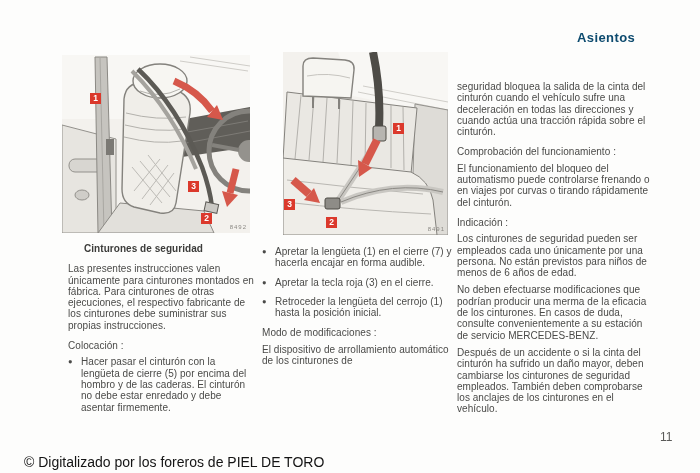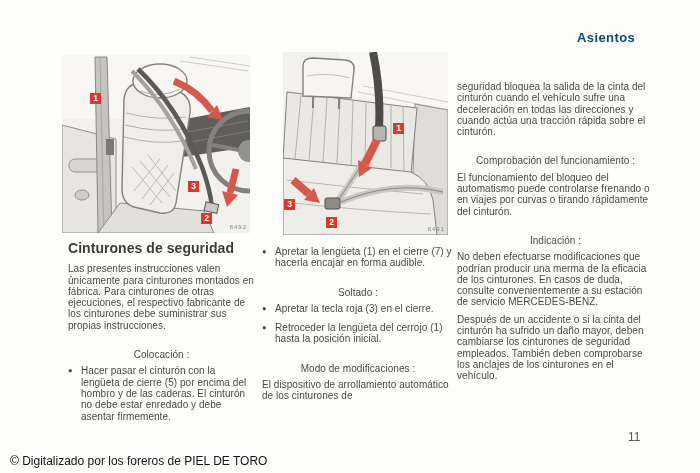--- a/index.html
+++ b/index.html
@@ -18,26 +18,26 @@
     position:absolute; right:3px; bottom:3px;
     font-size:6px; color:#8b8984; letter-spacing:1px;
   }
   .marker {
     position:absolute; width:11px; height:11px;
     color:#fff; font-size:8.5px; font-weight:bold;
     line-height:11px; text-align:center;
   }
   .col { position:absolute; font-size:10px; line-height:11.3px; letter-spacing:0.05px; }
   .col p { margin:0 0 6px 0; }
-  .col .subhead { margin:18px 0 5px 0;text-align:center; }
-  .col-heading { font-size:14px; font-weight:bold; color:#3c3c3a; margin:0 0 9px 0; }
+  .col .subhead { margin:9px 0 5px 0; }
+  .col-heading { font-size:10px; font-weight:bold; color:#3c3c3a; margin:0 0 9px 16px; }
   .bullet { display:flex; margin:0 0 8px 0; }
   .bullet .dot { flex:0 0 13px; font-size:7.5px; line-height:11.3px; }
-  .page-number { position:absolute; left:628px; top:430px; font-size:12px; color:#5a5a58; }
-  .footer-credit { position:absolute; left:10px; top:454px; font-size:12px; color:#141414; }
+  .page-number { position:absolute; left:660px; top:430px; font-size:12px; color:#5a5a58; }
+  .footer-credit { position:absolute; left:24px; top:454px; font-size:14px; color:#141414; }
 </style>
 </head>
 <body>
 
 <div class="section-title" style="color:#0c4a6e">Asientos</div>
 
 <div class="figure" style="left:62px; top:55px; width:188px; height:178px;">
   <svg width="188" height="178" viewBox="0 0 188 178">
     <rect width="188" height="178" fill="#f3f1ed"></rect>
     <rect x="0" y="0" width="188" height="64" fill="#f8f7f4"></rect>
@@ -171,36 +171,36 @@
     <span class="dot">●</span>
     <span>Hacer pasar el cinturón con la lengüeta de cierre (5) por encima del hombro y de las caderas. El cinturón no debe estar enredado y debe asentar firmemente.</span>
   </div>
 </div>
 
 <div class="col" style="left:262px; top:246px; width:192px;">
   <div class="bullet">
     <span class="dot">●</span>
     <span>Apretar la lengüeta (1) en el cierre (7) y hacerla encajar en forma audible.</span>
   </div>
-  <p class="subhead">Soltado :</p>
   <div class="bullet">
     <span class="dot">●</span>
     <span>Apretar la tecla roja (3) en el cierre.</span>
   </div>
   <div class="bullet">
     <span class="dot">●</span>
     <span>Retroceder la lengüeta del cerrojo (1) hasta la posición inicial.</span>
   </div>
   <p class="subhead">Modo de modificaciones :</p>
   <p>El dispositivo de arrollamiento automático de los cinturones de</p>
 </div>
 
 <div class="col" style="left:457px; top:81px; width:197px;">
   <p>seguridad bloquea la salida de la cinta del cinturón cuando el vehículo sufre una deceleración en todas las direcciones y cuando actúa una tracción rápida sobre el cinturón.</p>
   <p class="subhead">Comprobación del funcionamiento :</p>
   <p>El funcionamiento del bloqueo del automatismo puede controlarse frenando o en viajes por curvas o tirando rápidamente del cinturón.</p>
   <p class="subhead">Indicación :</p>
+  <p>Los cinturones de seguridad pueden ser empleados cada uno únicamente por una persona. No están previstos para niños de menos de 6 años de edad.</p>
   <p>No deben efectuarse modificaciones que podrían producir una merma de la eficacia de los cinturones. En casos de duda, consulte convenientemente a su estación de servicio MERCEDES-BENZ.</p>
   <p>Después de un accidente o si la cinta del cinturón ha sufrido un daño mayor, deben cambiarse los cinturones de seguridad empleados. También deben comprobarse los anclajes de los cinturones en el vehículo.</p>
 </div>
 
 <div class="page-number">11</div>
 <div class="footer-credit">© Digitalizado por los foreros de PIEL DE TORO</div>
 
 </body></html>

